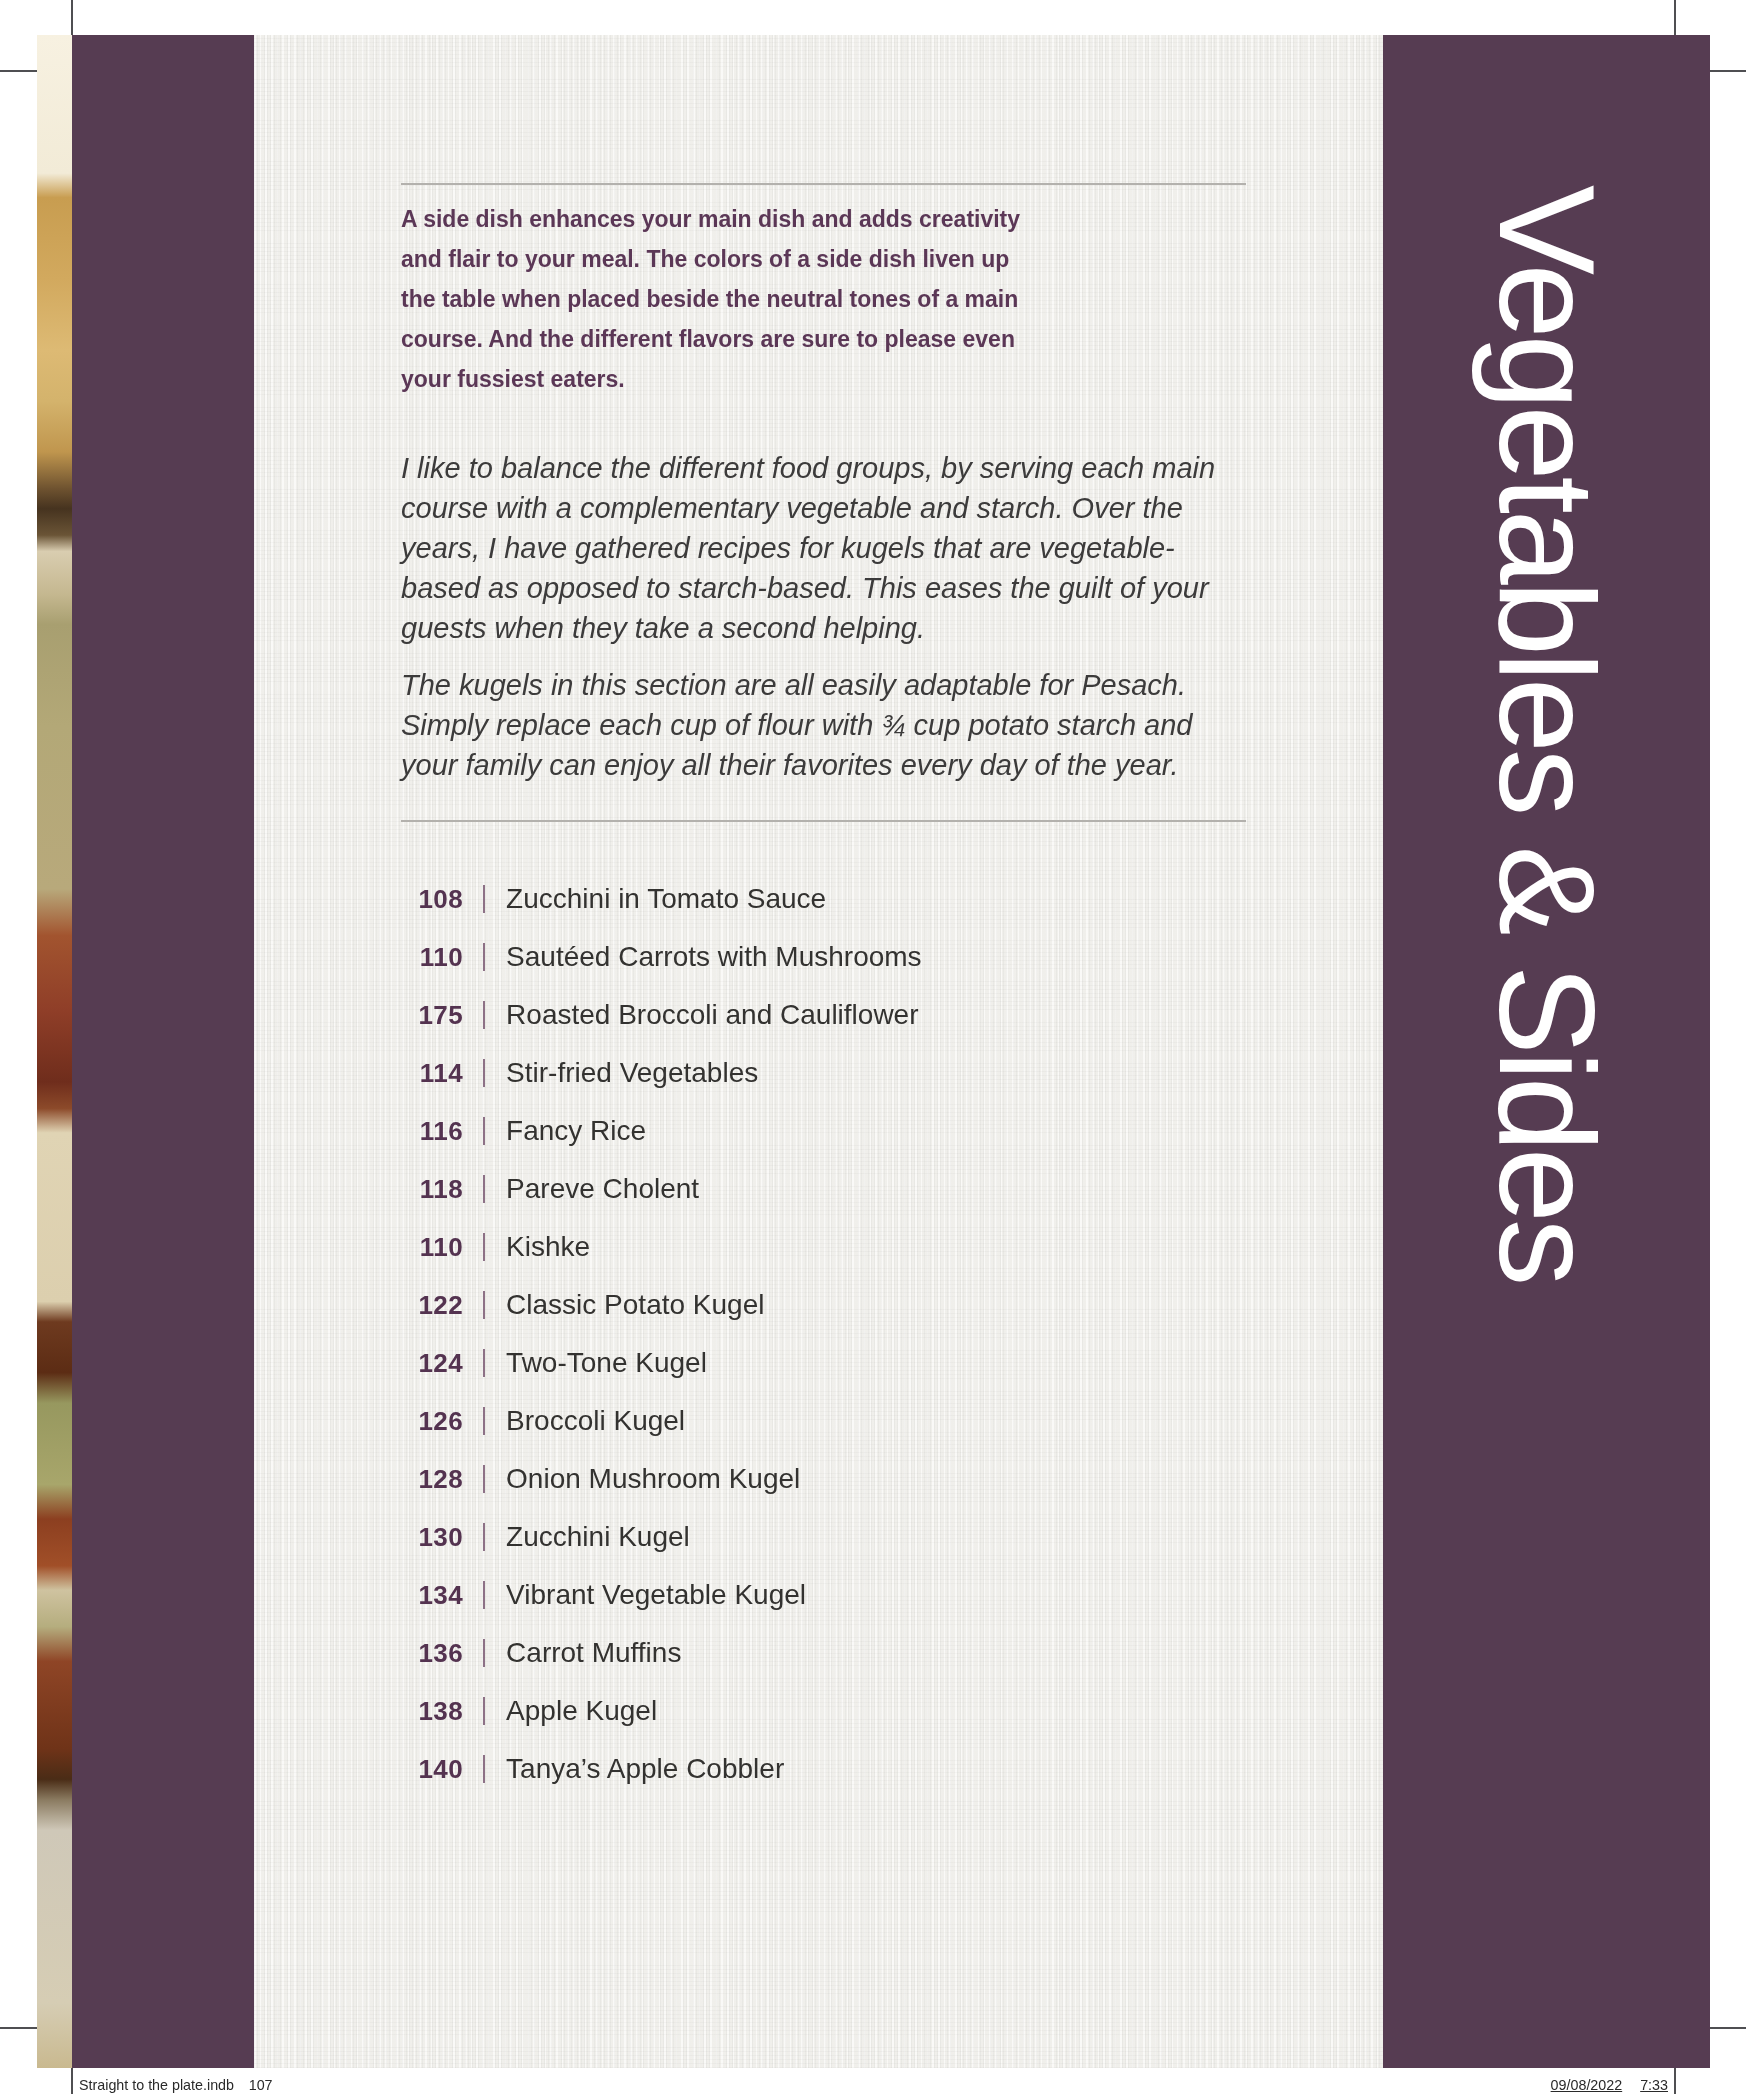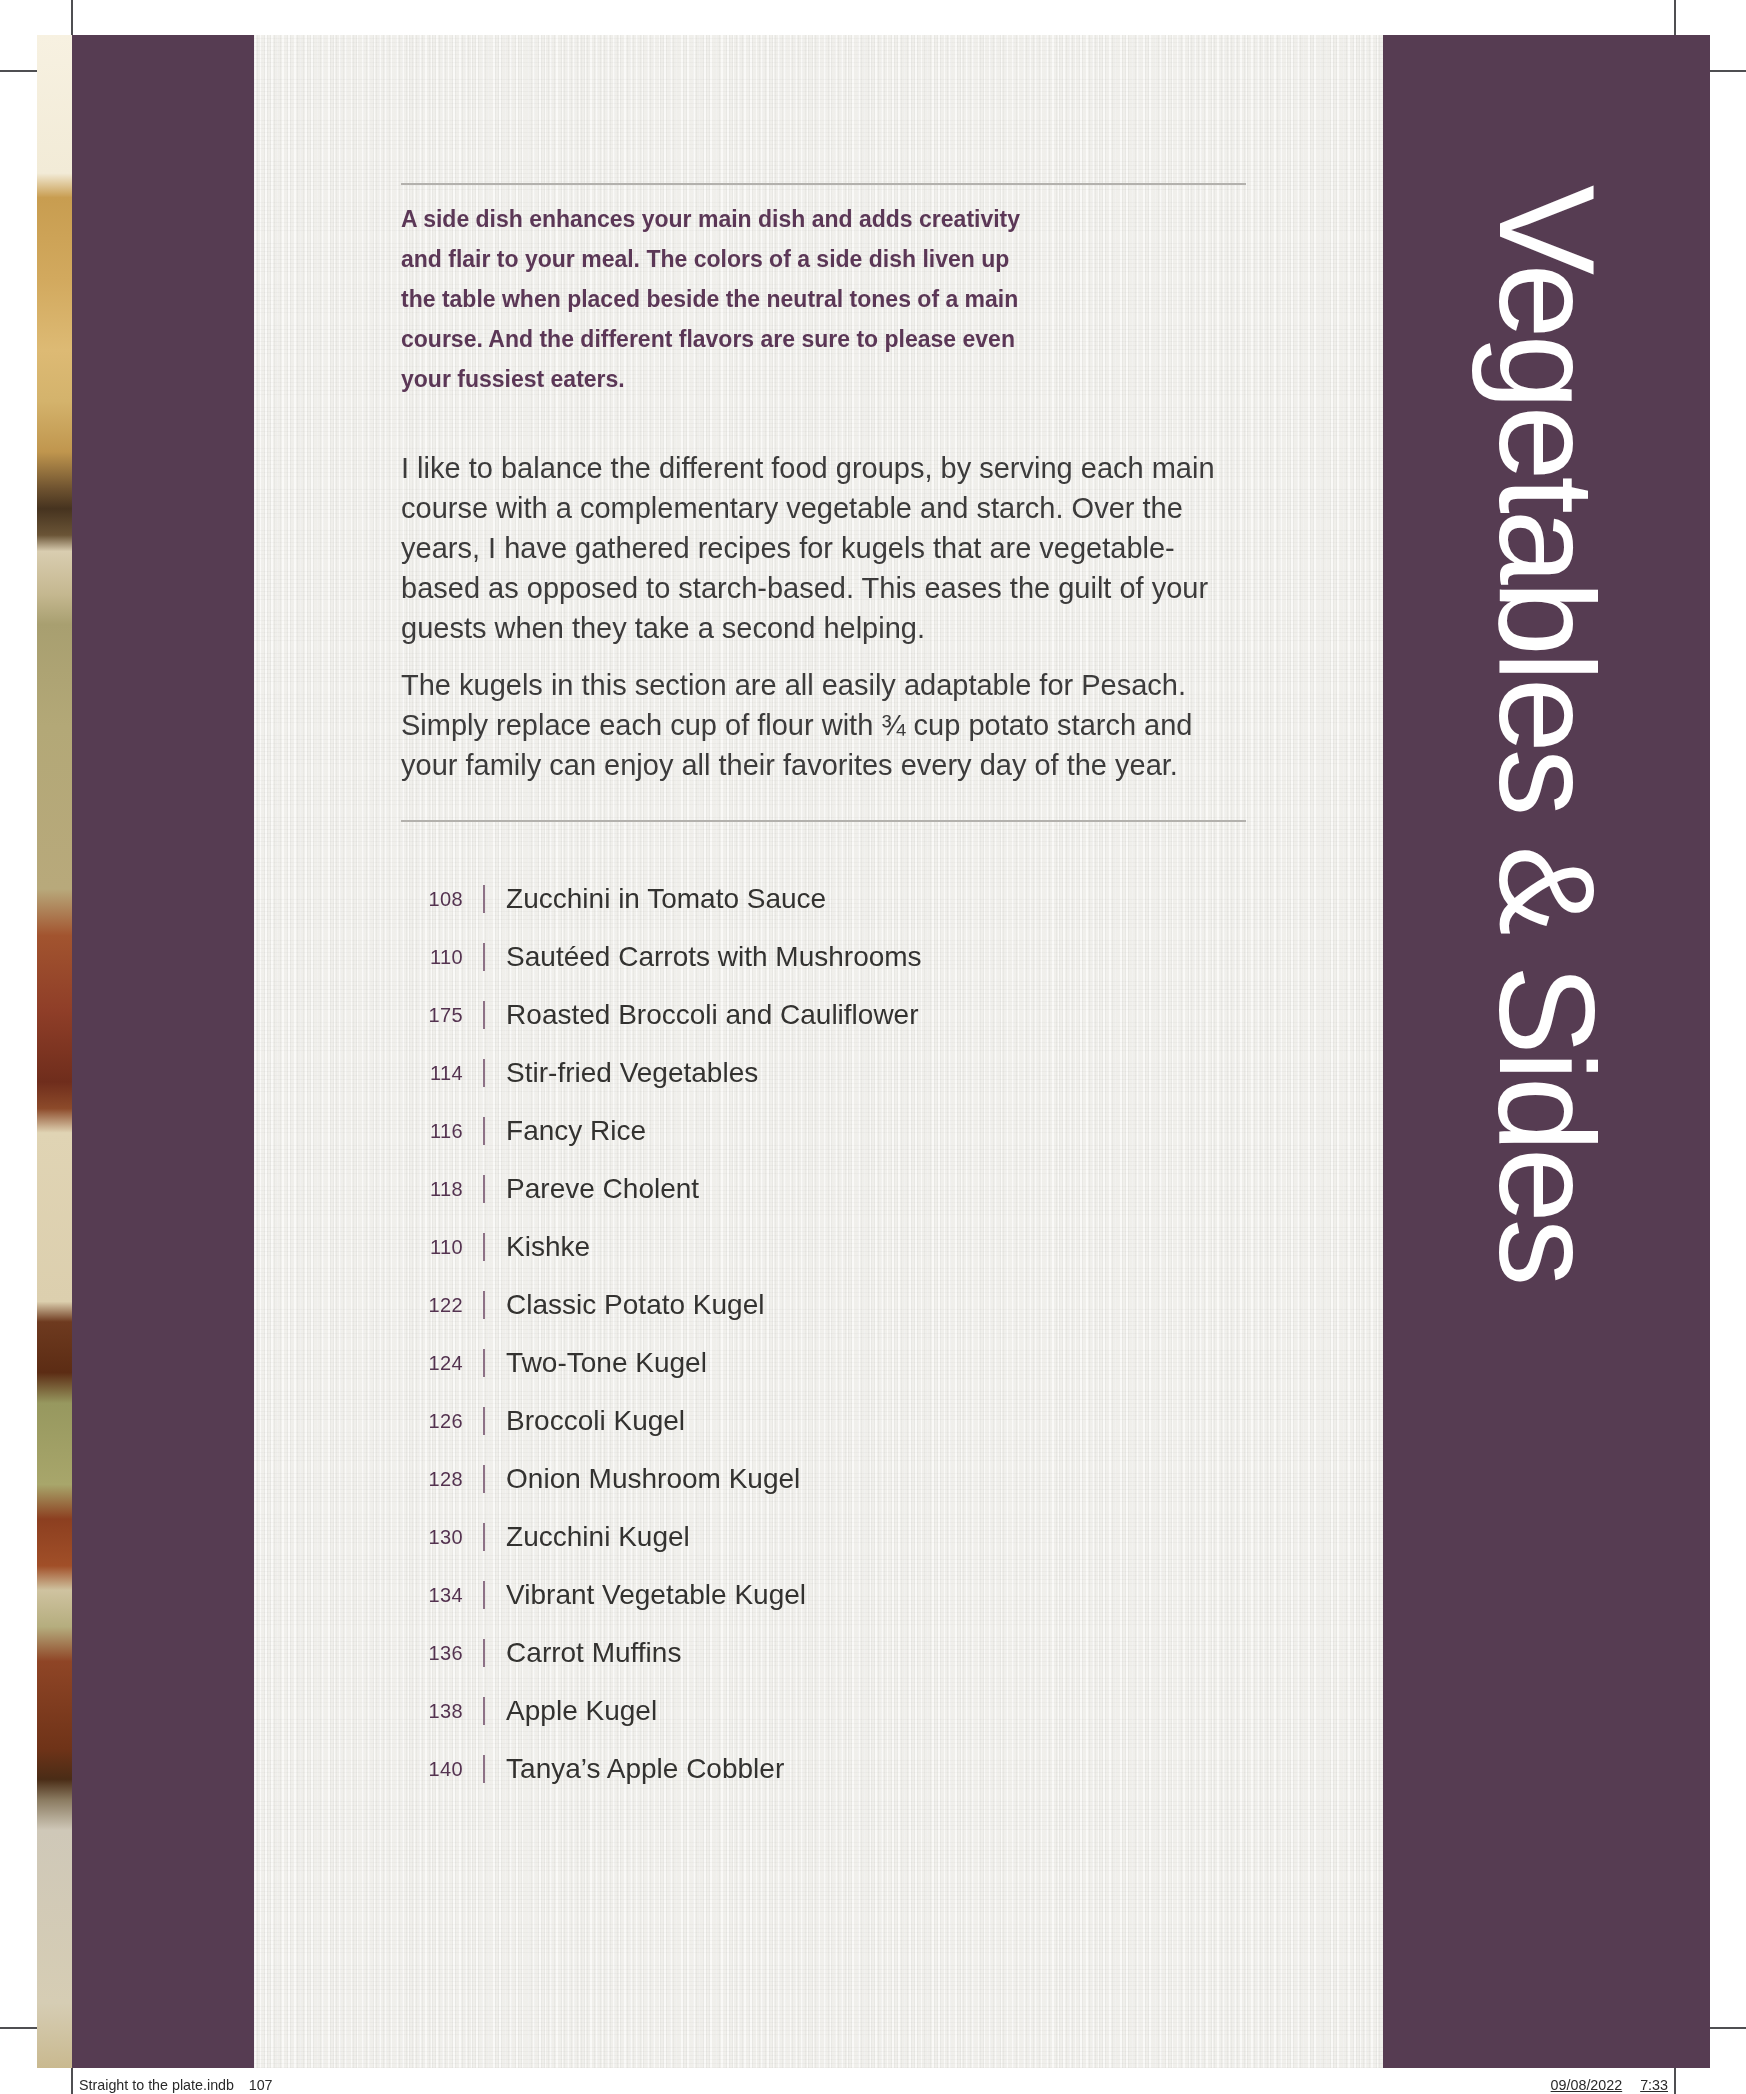--- a/index.html
+++ b/index.html
@@ -50,30 +50,30 @@
   .rule-top{top:183px;}
   .rule-bottom{top:820px;}
 
   
   .intro{
     position:absolute;left:401px;top:199px;margin:0;white-space:pre-line;
     font-size:23px;line-height:40px;font-weight:bold;color:#5b3756;
   }
   .bodyp{
     position:absolute;left:401px;margin:0;white-space:pre-line;
-    font-size:29px;line-height:40px;color:#3c3b3b;
+    font-size:29px;line-height:40px;color:#3c3b3b;font-style:italic;
   }
   .p1{top:448px;}
   .p2{top:665px;}
 
   
   .toc{position:absolute;left:401px;top:870px;width:867px;}
   .toc-row{height:58px;display:flex;align-items:center;}
   .toc-num{
-    width:62px;text-align:right;font-weight:normal;font-size:20px;
+    width:62px;text-align:right;font-weight:bold;font-size:26px;
     color:#543350;letter-spacing:0.4px;flex:0 0 auto;
   }
   .toc-div{width:2.5px;height:28px;background:#8d7186;margin-left:19.6px;flex:0 0 auto;}
   .toc-title{margin-left:21px;font-size:28px;color:#333230;white-space:nowrap;}
 
   
   .side-title-wrap{
     position:absolute;left:1383px;top:185px;width:327px;height:1890px;
     display:flex;justify-content:center;align-items:flex-start;
   }

